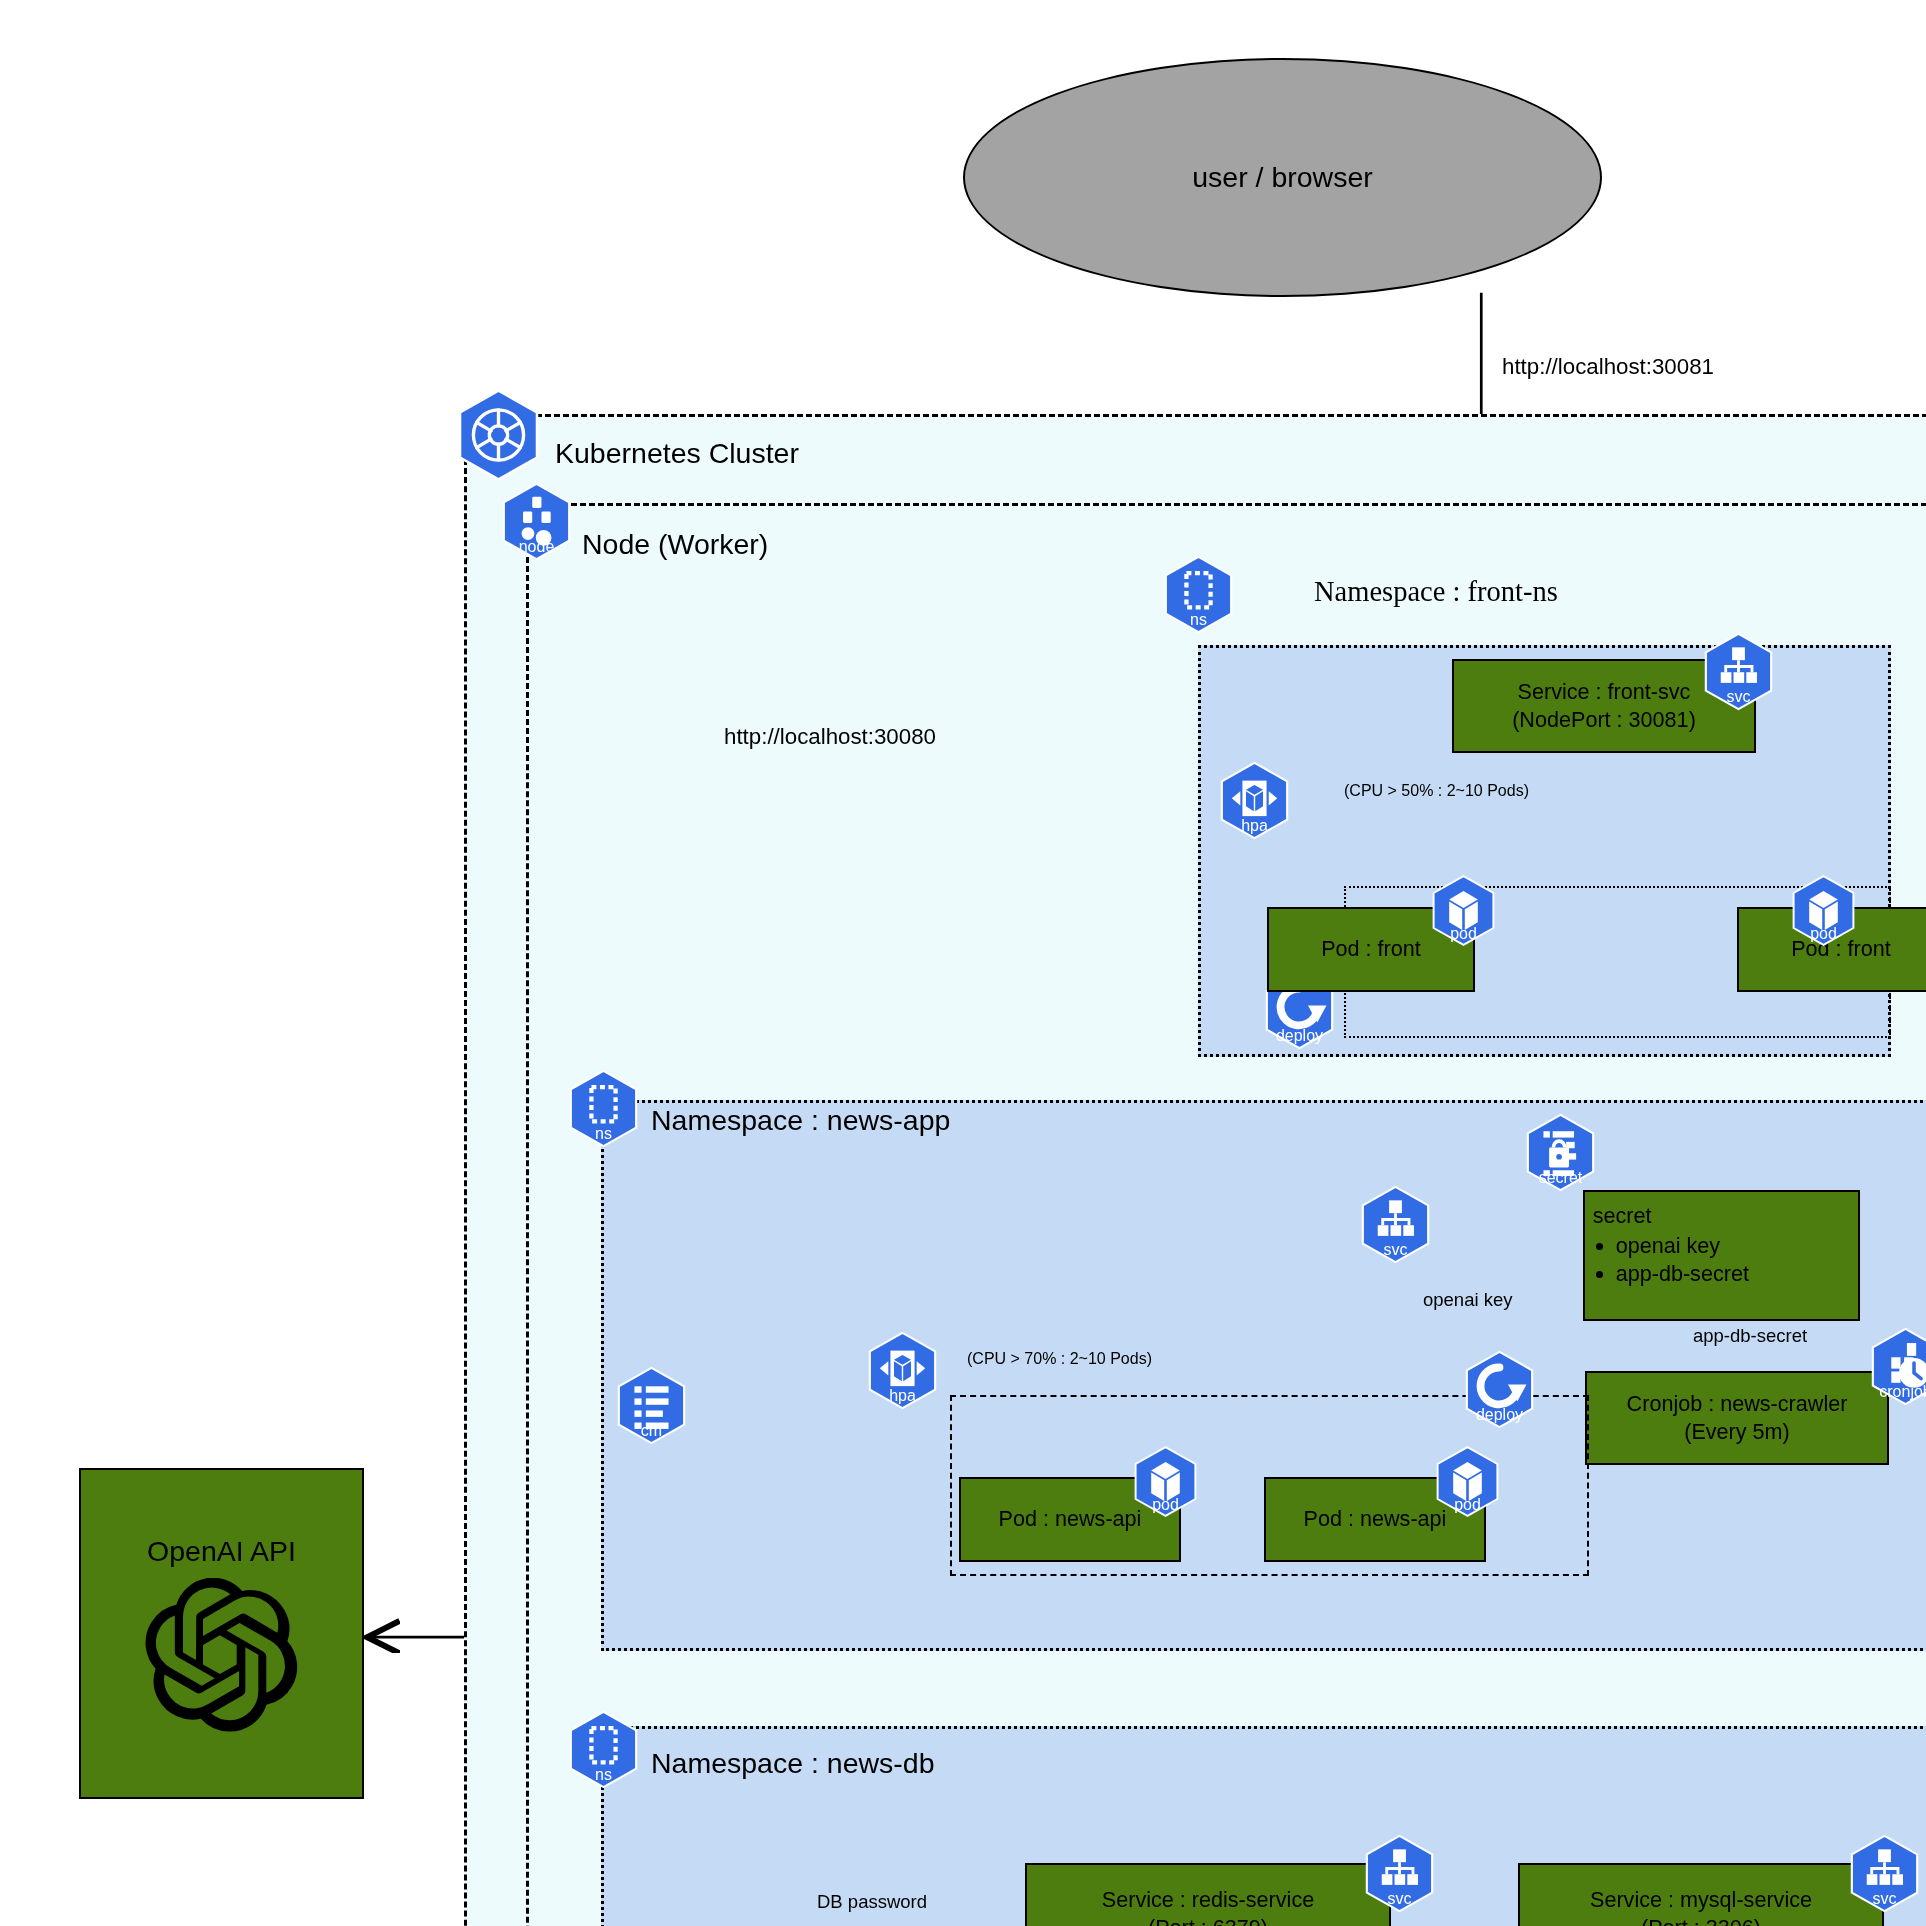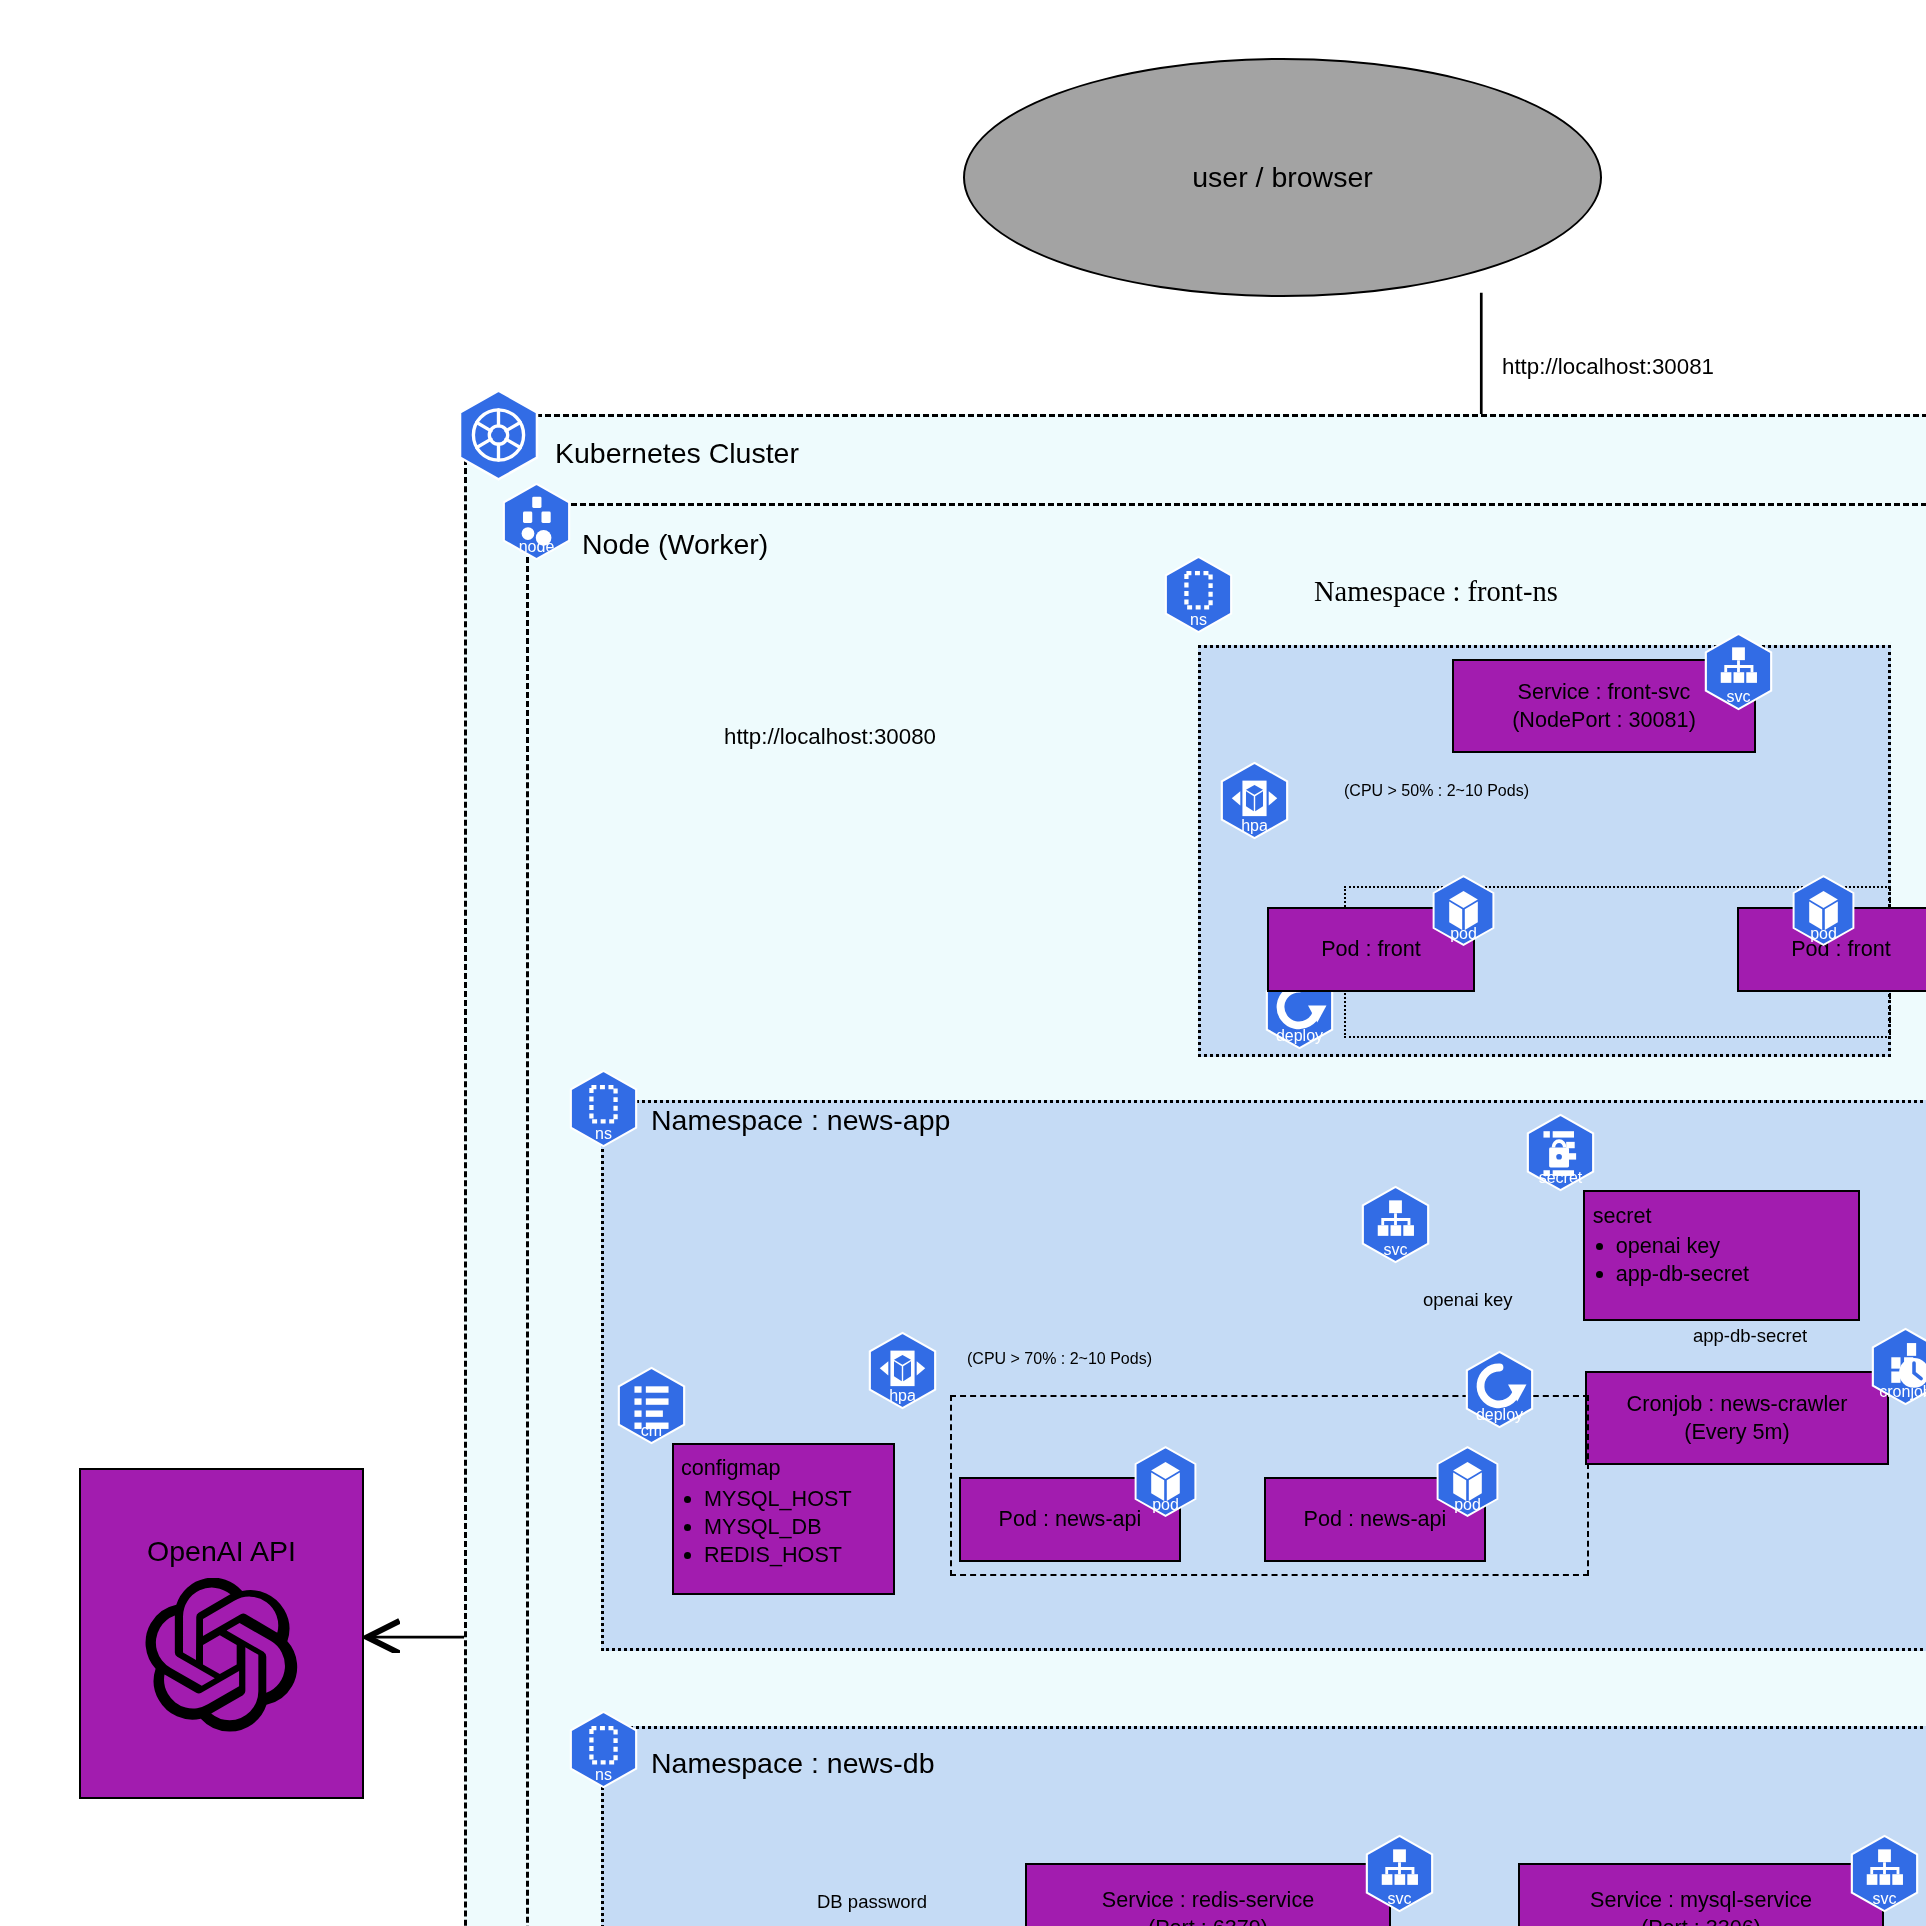--- a/index.html
+++ b/index.html
@@ -8,21 +8,21 @@
   .abs{position:absolute;box-sizing:border-box;}
 
   
   .cluster-box{border:3.5px dashed #000;background:#eefbfd;}
   .node-box{border:3.5px dashed #000;background:#eefbfd;}
   .ns-box{border:3.5px dotted #000;background:#c5dbf5;}
   .pod-group{border:2.7px dashed #000;background:transparent;}
   .pod-group-dotted{border:2.7px dotted #000;background:transparent;}
 
   
-  .wbox{background:#a21caf;border:2.7px solid #000;display:flex;align-items:center;justify-content:center;
+  .wbox{background:#4d7c0f;border:2.7px solid #000;display:flex;align-items:center;justify-content:center;
         text-align:center;color:#000;line-height:1.3;}
   .wbox.left{align-items:flex-start;justify-content:flex-start;text-align:left;}
 
   .ellipse{background:#a3a3a3;border:2.7px solid #000;border-radius:50%;
            display:flex;align-items:center;justify-content:center;text-align:center;}
 
   
   .t-title{font-size:28.5px;}
   .t-label{font-size:22.3px;}
   .t-small{font-size:18.5px;}
@@ -349,28 +349,20 @@
             <rect x="42" y="45" width="32" height="9"></rect>
           <rect x="26" y="62" width="10" height="9"></rect>
             <rect x="42" y="62" width="24" height="9"></rect>
           <rect x="26" y="79" width="10" height="9"></rect>
             <rect x="42" y="79" width="32" height="9"></rect>
         </g>
       </svg>
       <div class="cap">cm</div>
     </div>
   </div>
-  <div class="abs wbox left" style="left:672px;top:1443px;width:223px;height:152px;flex-direction:column;padding:9.2px 7px;">
-    <span class="t-box boxhead">configmap</span>
-    <ul class="blist t-box">
-      <li>MYSQL_HOST</li>
-      <li>MYSQL_DB</li>
-      <li>REDIS_HOST</li>
-    </ul>
-  </div>
 
   <div class="k8s" style="left:867px;top:1331px;width:71px;height:79px;">
     <div class="hexwrap">
       <svg viewBox="0 0 100 110">
         <polygon points="50,2 96,28 96,82 50,108 4,82 4,28" fill="#326ce5" stroke="#fff" stroke-width="3"></polygon>
         <rect x="33" y="27" width="34" height="50" fill="#fff"></rect>
         <g fill="#326ce5">
           <polygon points="50,33 62,40 50,47 38,40"></polygon>
           <polygon points="38,42 49,49 49,70 38,63"></polygon>
           <polygon points="62,42 51,49 51,70 62,63"></polygon>

